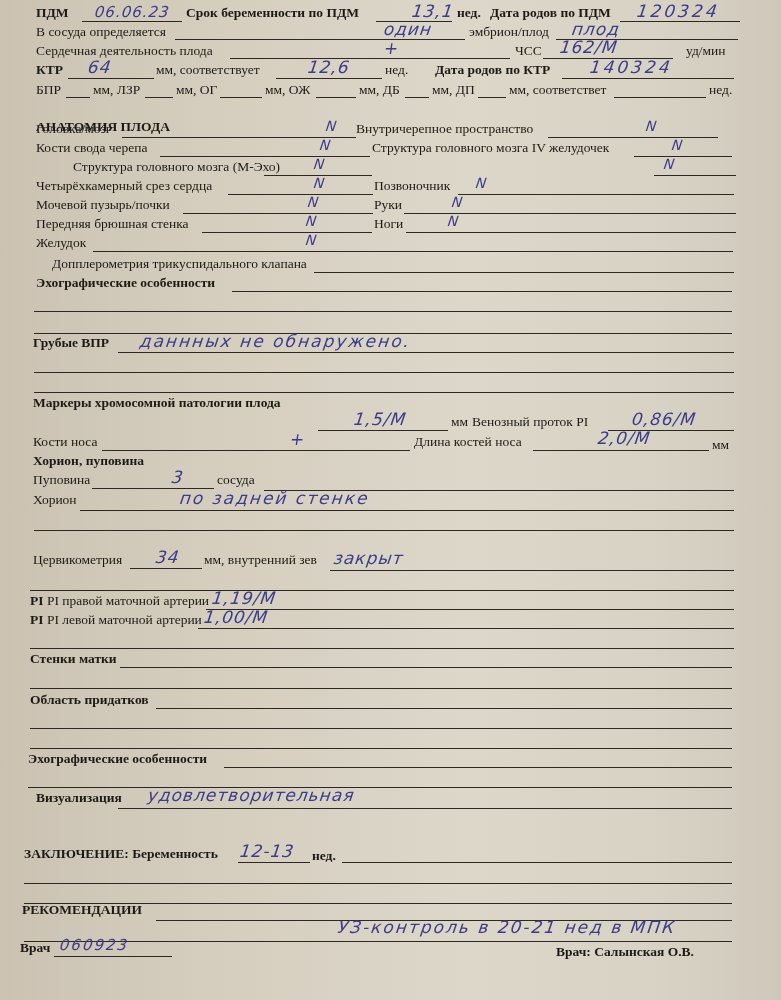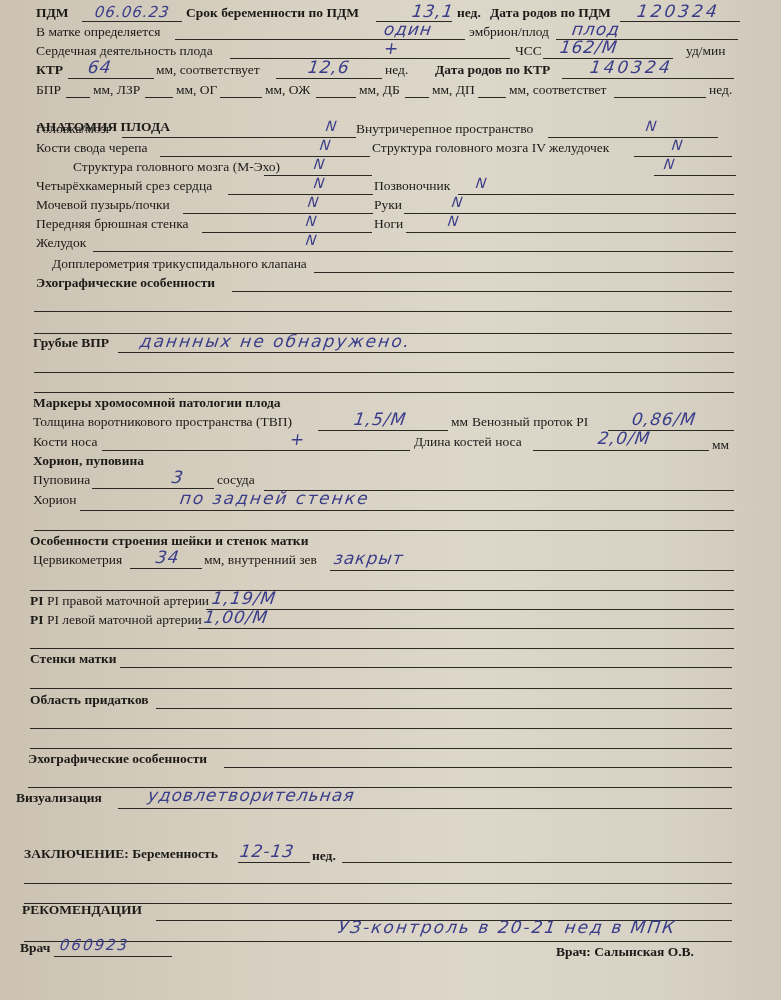--- a/index.html
+++ b/index.html
@@ -32,21 +32,21 @@
   <div class="line" style="left:82px;top:21px;width:100px;"></div>
   <span class="hw small" style="left:95px;top:3px;">06.06.23</span>
   <span class="t b" style="left:186px;top:5px;">Срок беременности по ПДМ</span>
   <div class="line" style="left:376px;top:21px;width:76px;"></div>
   <span class="hw" style="left:412px;top:2px;">13,1</span>
   <span class="t b" style="left:457px;top:5px;">нед.</span>
   <span class="t b" style="left:490px;top:5px;">Дата родов по ПДМ</span>
   <div class="line" style="left:620px;top:21px;width:120px;"></div>
   <span class="hw" style="left:637px;top:2px;letter-spacing:3px;">120324</span>
 
-  <span class="t" style="left:36px;top:24px;">В матке определяется</span>
+  <span class="t" style="left:36px;top:24px;">В сосуда определяется</span>
   <div class="line" style="left:175px;top:39px;width:290px;"></div>
   <span class="hw" style="left:384px;top:20px;">один</span>
   <span class="t" style="left:469px;top:24px;">эмбрион/плод</span>
   <div class="line" style="left:556px;top:39px;width:182px;"></div>
   <span class="hw" style="left:572px;top:20px;">плод</span>
 
   <span class="t" style="left:36px;top:43px;">Сердечная деятельность плода</span>
   <div class="line" style="left:230px;top:58px;width:280px;"></div>
   <span class="hw" style="left:384px;top:39px;">+</span>
   <span class="t" style="left:515px;top:43px;">ЧСС</span>
@@ -142,21 +142,20 @@
   <div class="line" style="left:34px;top:311px;width:698px;"></div>
   <div class="line" style="left:34px;top:333px;width:698px;"></div>
 
   <span class="t b" style="left:33px;top:335px;">Грубые ВПР</span>
   <div class="line" style="left:118px;top:352px;width:616px;"></div>
   <span class="hw" style="left:140px;top:332px;letter-spacing:2px;">даннных не обнаружено.</span>
   <div class="line" style="left:34px;top:372px;width:700px;"></div>
   <div class="line" style="left:34px;top:392px;width:700px;"></div>
 
   <span class="t b" style="left:33px;top:395px;">Маркеры хромосомной патологии плода</span>
-  <span class="t" style="left:33px;top:414px;">Толщина воротникового пространства (ТВП)</span>
   <div class="line" style="left:318px;top:430px;width:130px;"></div>
   <span class="hw" style="left:354px;top:410px;">1,5/M</span>
   <span class="t" style="left:451px;top:414px;">мм</span>
   <span class="t" style="left:472px;top:414px;">Венозный проток PI</span>
   <div class="line" style="left:608px;top:430px;width:126px;"></div>
   <span class="hw" style="left:632px;top:410px;">0,86/M</span>
 
   <span class="t" style="left:33px;top:434px;">Кости носа</span>
   <div class="line" style="left:102px;top:450px;width:308px;"></div>
   <span class="hw" style="left:290px;top:430px;">+</span>
@@ -170,21 +169,20 @@
   <div class="line" style="left:92px;top:488px;width:122px;"></div>
   <span class="hw" style="left:172px;top:468px;">3</span>
   <span class="t" style="left:217px;top:472px;">сосуда</span>
   <div class="line" style="left:264px;top:490px;width:470px;"></div>
 
   <span class="t" style="left:33px;top:492px;">Хорион</span>
   <div class="line" style="left:80px;top:510px;width:654px;"></div>
   <span class="hw" style="left:180px;top:489px;letter-spacing:2px;">по задней стенке</span>
   <div class="line" style="left:34px;top:530px;width:700px;"></div>
 
-  <span class="t b" style="left:30px;top:533px;">Особенности строения шейки и стенок матки</span>
   <span class="t" style="left:33px;top:552px;">Цервикометрия</span>
   <div class="line" style="left:130px;top:568px;width:72px;"></div>
   <span class="hw" style="left:156px;top:548px;">34</span>
   <span class="t" style="left:204px;top:552px;">мм, внутренний зев</span>
   <div class="line" style="left:330px;top:570px;width:404px;"></div>
   <span class="hw" style="left:334px;top:549px;">закрыт</span>
   <div class="line" style="left:30px;top:590px;width:704px;"></div>
 
   <span class="t" style="left:30px;top:593px;"><b>PI</b> <span>PI правой маточной артерии</span></span>
   <div class="line" style="left:206px;top:609px;width:528px;"></div>
@@ -201,21 +199,21 @@
 
   <span class="t b" style="left:30px;top:692px;">Область придатков</span>
   <div class="line" style="left:156px;top:708px;width:576px;"></div>
   <div class="line" style="left:30px;top:728px;width:702px;"></div>
   <div class="line" style="left:30px;top:748px;width:702px;"></div>
 
   <span class="t b" style="left:28px;top:751px;">Эхографические особенности</span>
   <div class="line" style="left:224px;top:767px;width:508px;"></div>
   <div class="line" style="left:28px;top:787px;width:704px;"></div>
 
-  <span class="t b" style="left:16px;top:790px;">Визуализация</span>
+  <span class="t b" style="left:36px;top:790px;">Визуализация</span>
   <div class="line" style="left:118px;top:808px;width:614px;"></div>
   <span class="hw" style="left:148px;top:786px;letter-spacing:1px;">удовлетворительная</span>
 
   <span class="t b" style="left:24px;top:846px;">ЗАКЛЮЧЕНИЕ: Беременность</span>
   <div class="line" style="left:238px;top:862px;width:72px;"></div>
   <span class="hw" style="left:240px;top:842px;">12-13</span>
   <span class="t b" style="left:312px;top:848px;">нед.</span>
   <div class="line" style="left:342px;top:862px;width:390px;"></div>
   <div class="line" style="left:24px;top:883px;width:708px;"></div>
   <div class="line" style="left:24px;top:903px;width:708px;"></div>

